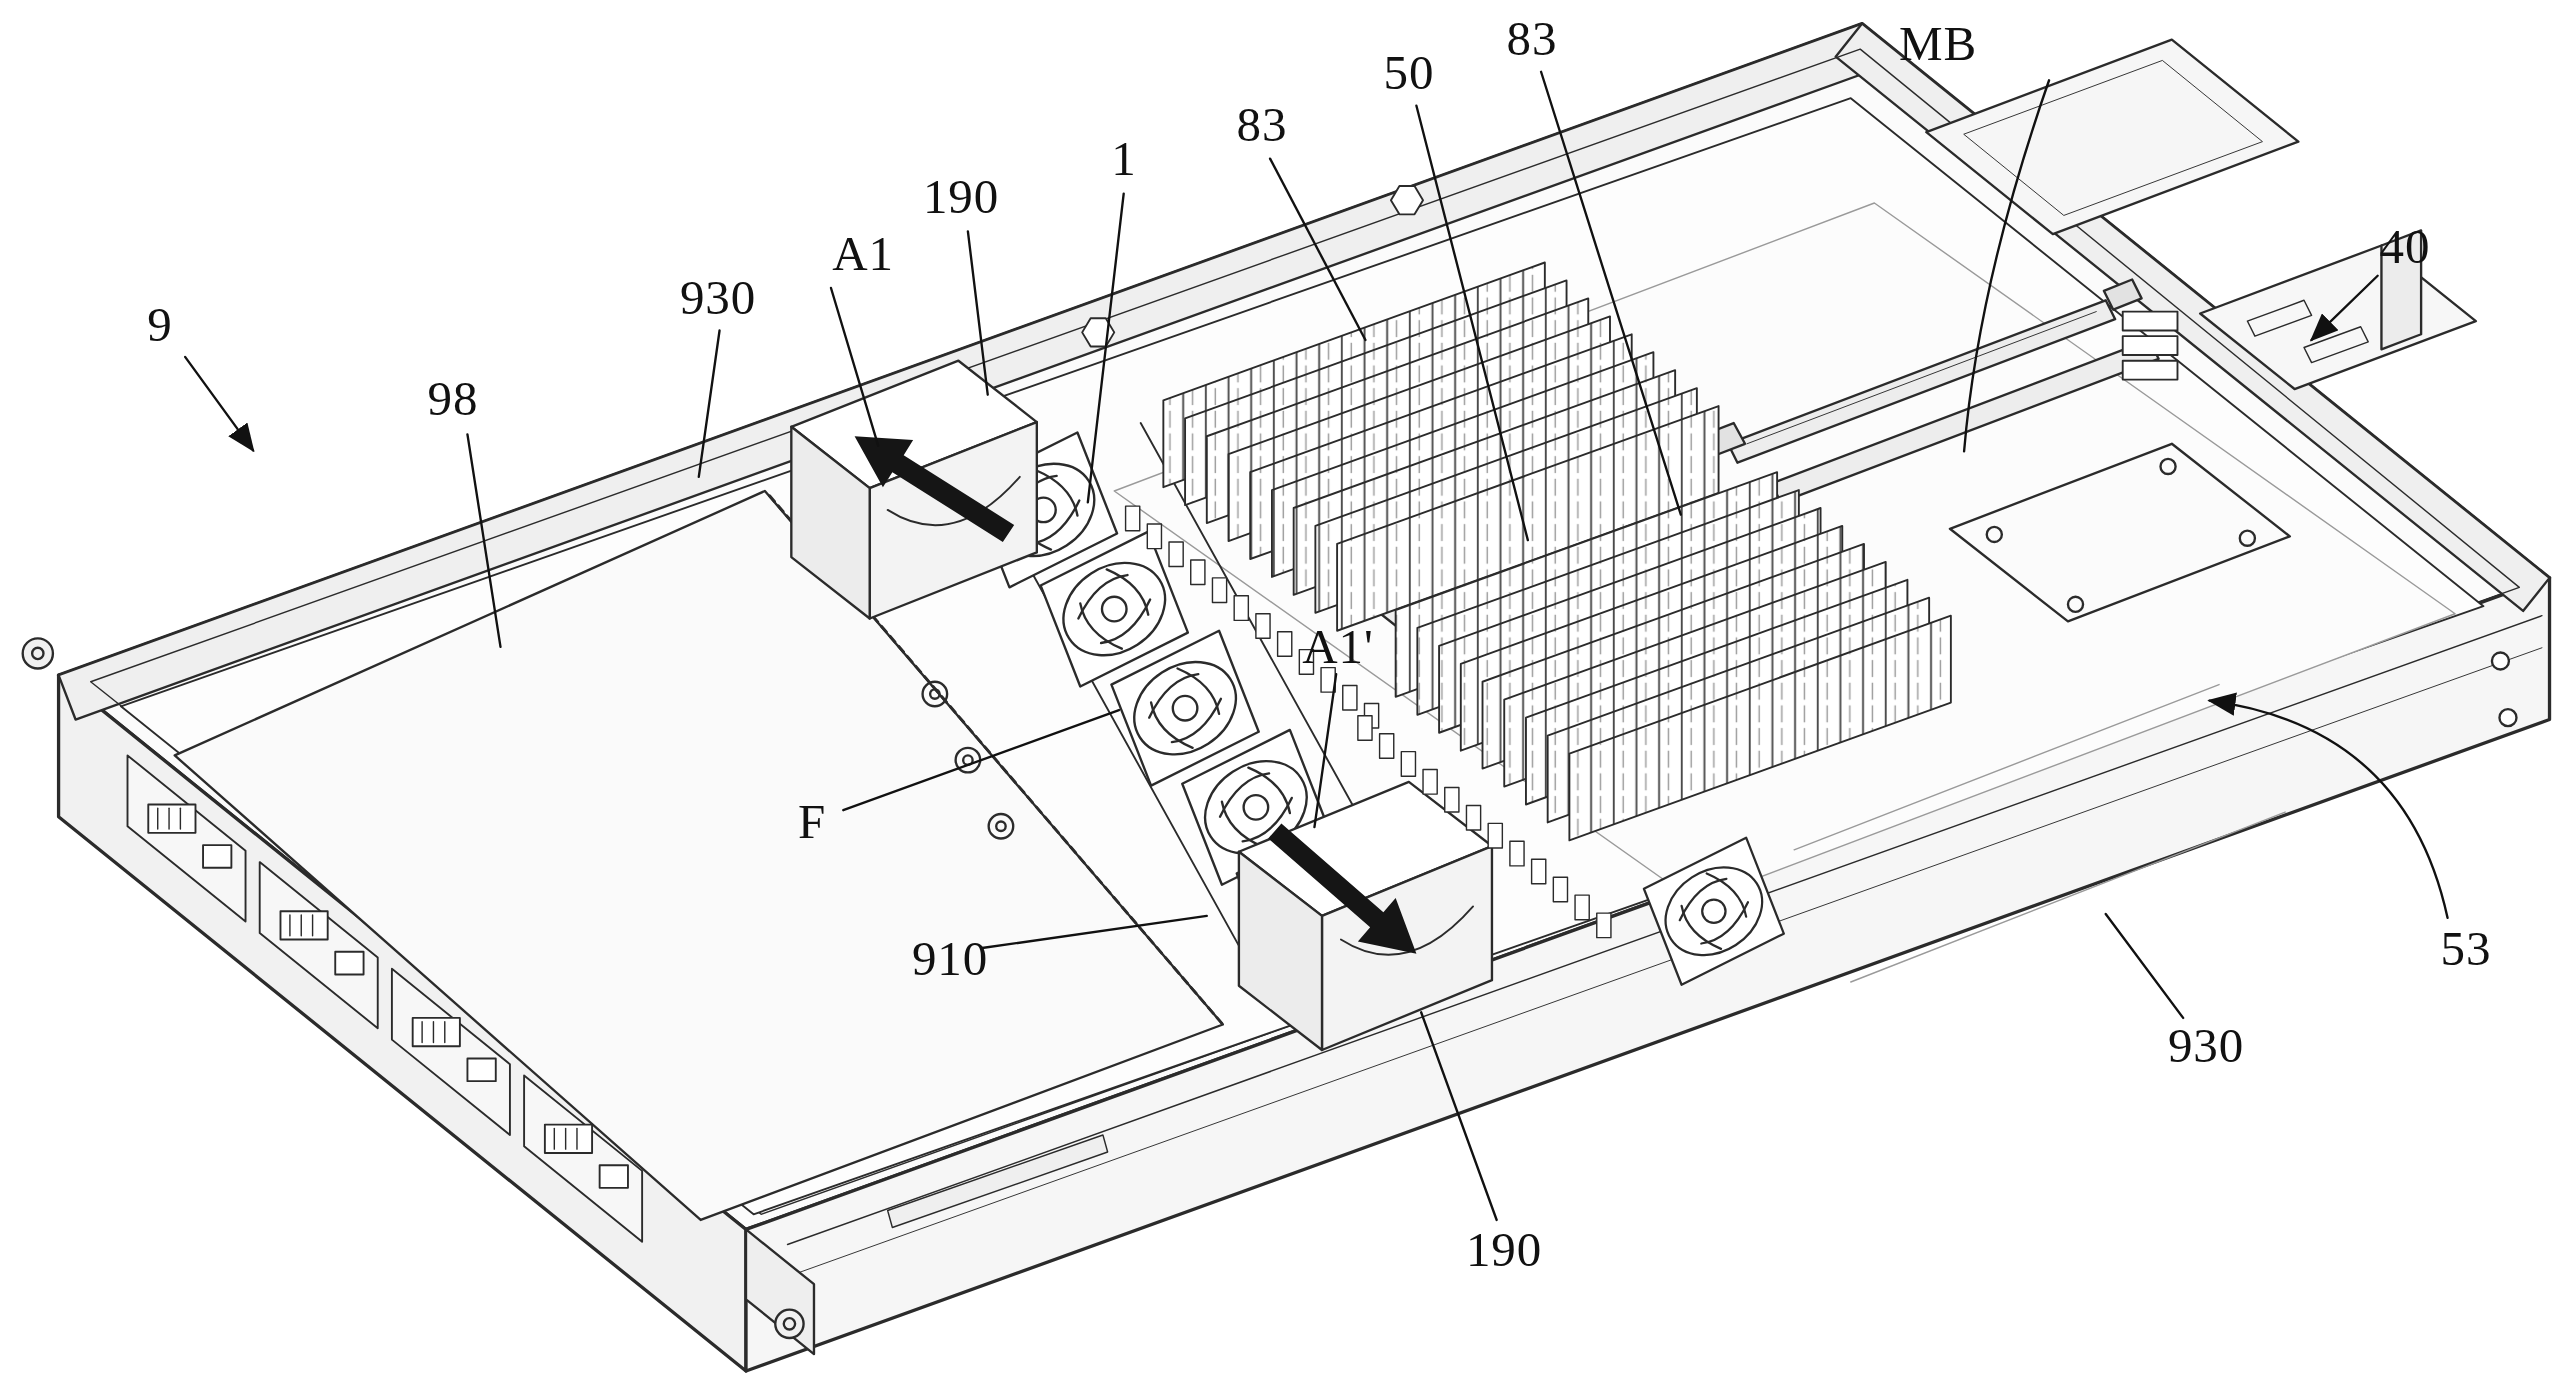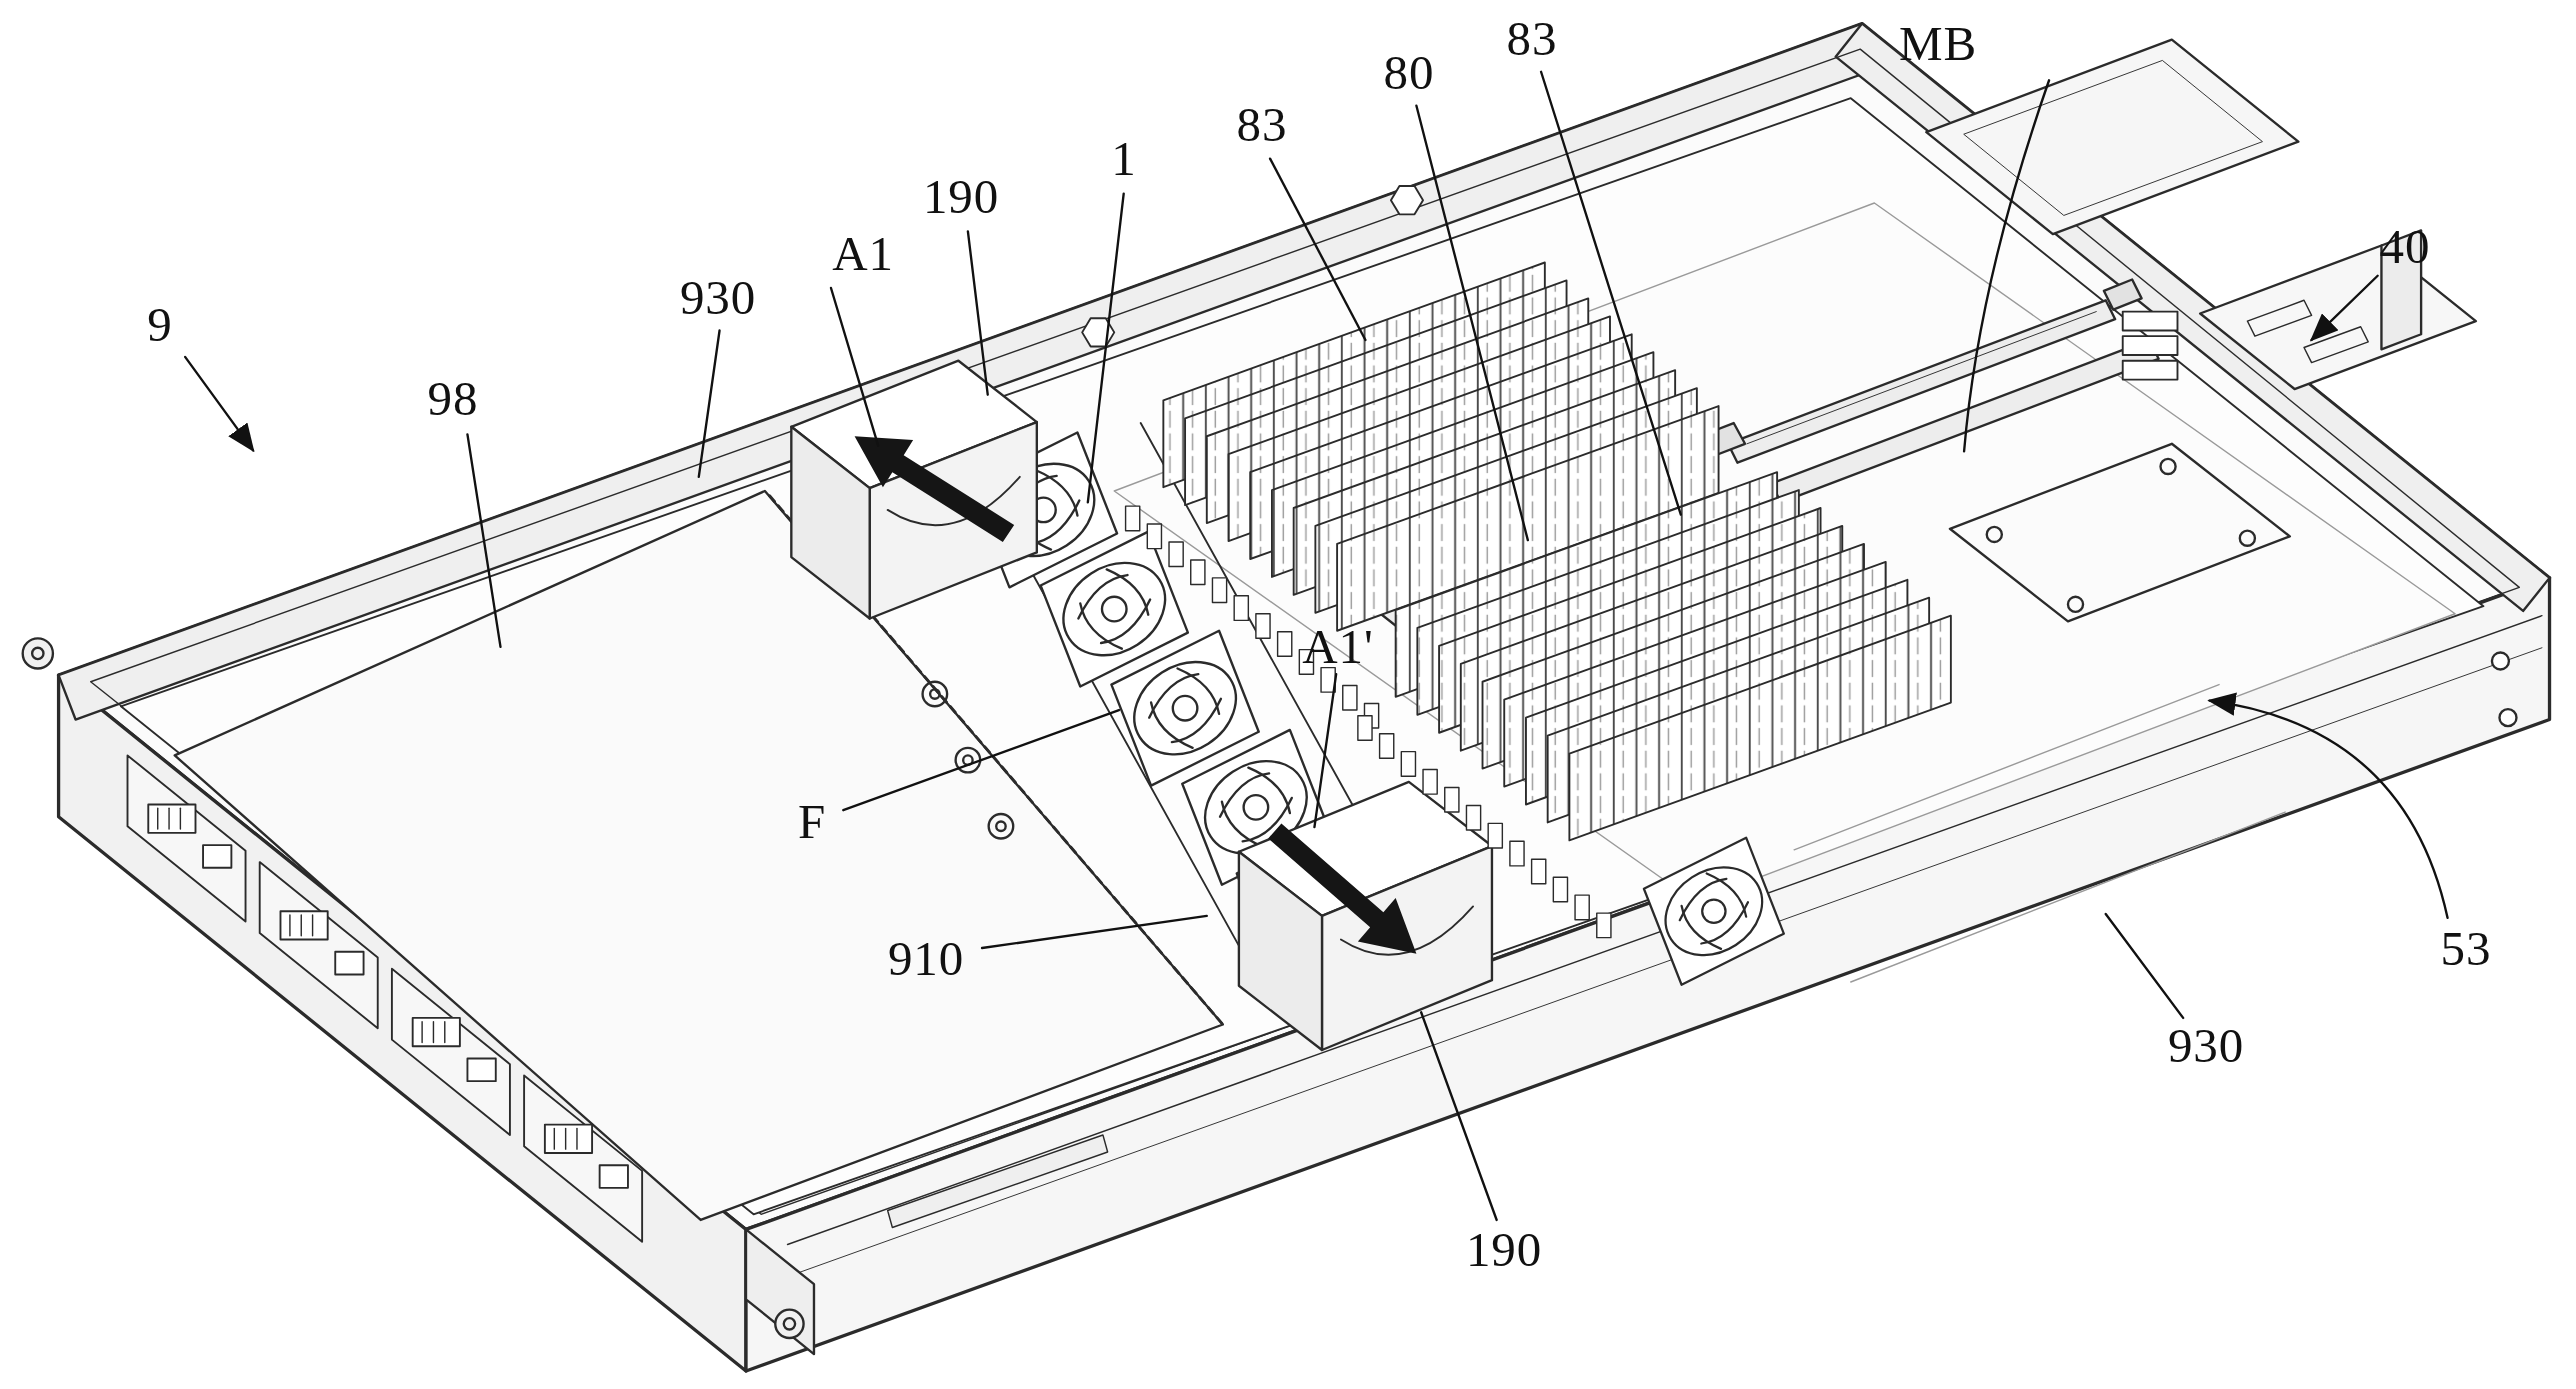--- a/index.html
+++ b/index.html
@@ -269,25 +269,25 @@
   </g>
 </svg>
 
 <div class="ref-label" style="left:160px;top:324px">9</div>
 <div class="ref-label" style="left:453px;top:398px">98</div>
 <div class="ref-label" style="left:718px;top:297px">930</div>
 <div class="ref-label" style="left:863px;top:253px">A1</div>
 <div class="ref-label" style="left:961px;top:196px">190</div>
 <div class="ref-label" style="left:1124px;top:158px">1</div>
 <div class="ref-label" style="left:1262px;top:124px">83</div>
-<div class="ref-label" style="left:1409px;top:72px">80</div>
+<div class="ref-label" style="left:1409px;top:72px">50</div>
 <div class="ref-label" style="left:1532px;top:38px">83</div>
 <div class="ref-label" style="left:1938px;top:43px">MB</div>
 <div class="ref-label" style="left:2405px;top:246px">40</div>
 <div class="ref-label" style="left:812px;top:821px">F</div>
-<div class="ref-label" style="left:926px;top:958px">910</div>
+<div class="ref-label" style="left:950px;top:958px">910</div>
 <div class="ref-label" style="left:1338px;top:646px">A1'</div>
 <div class="ref-label" style="left:1504px;top:1249px">190</div>
 <div class="ref-label" style="left:2466px;top:948px">53</div>
 <div class="ref-label" style="left:2206px;top:1045px">930</div>
 
 </div>
 
 
 </body></html>

